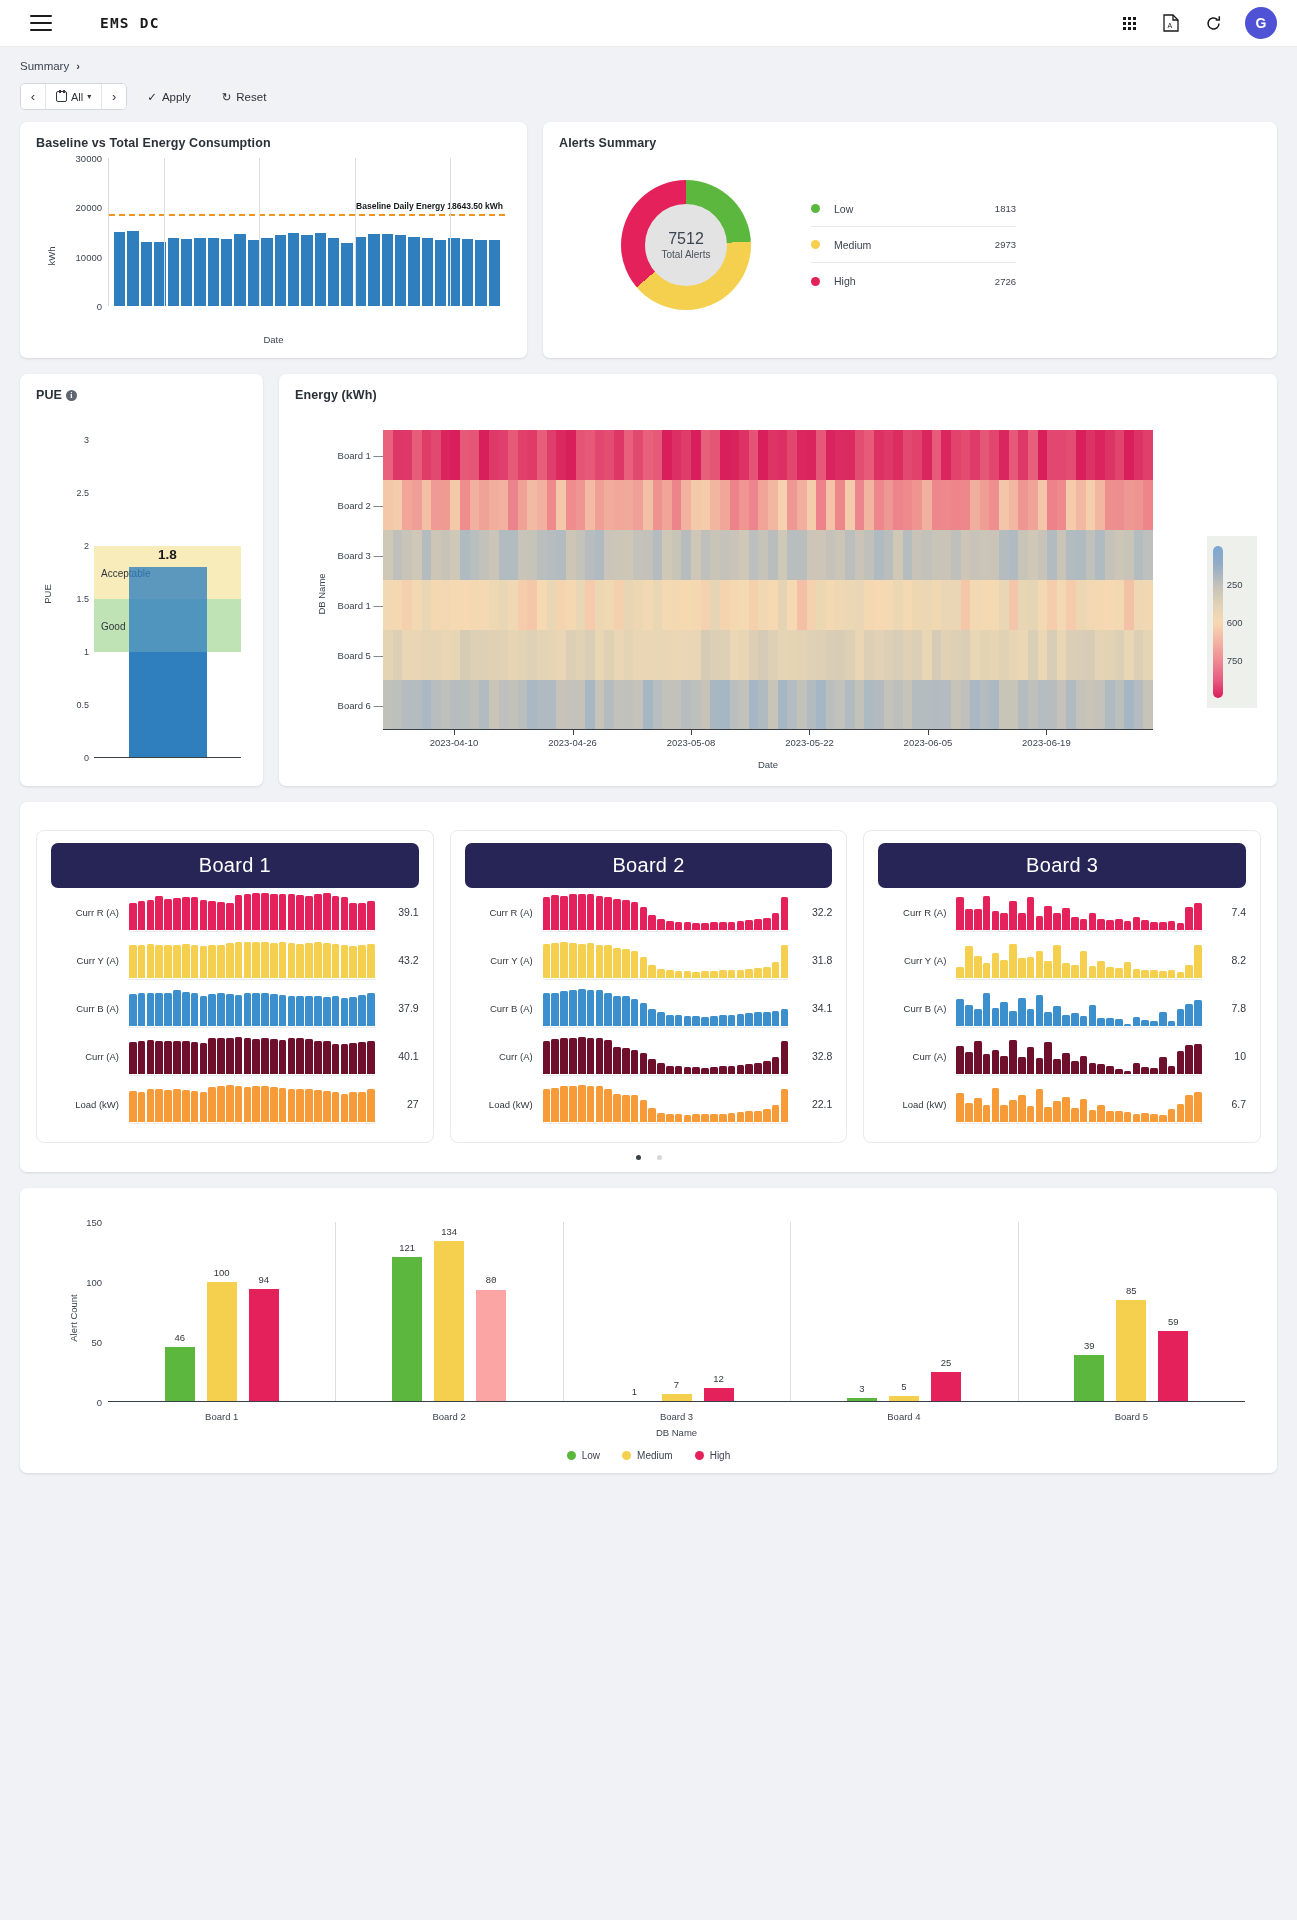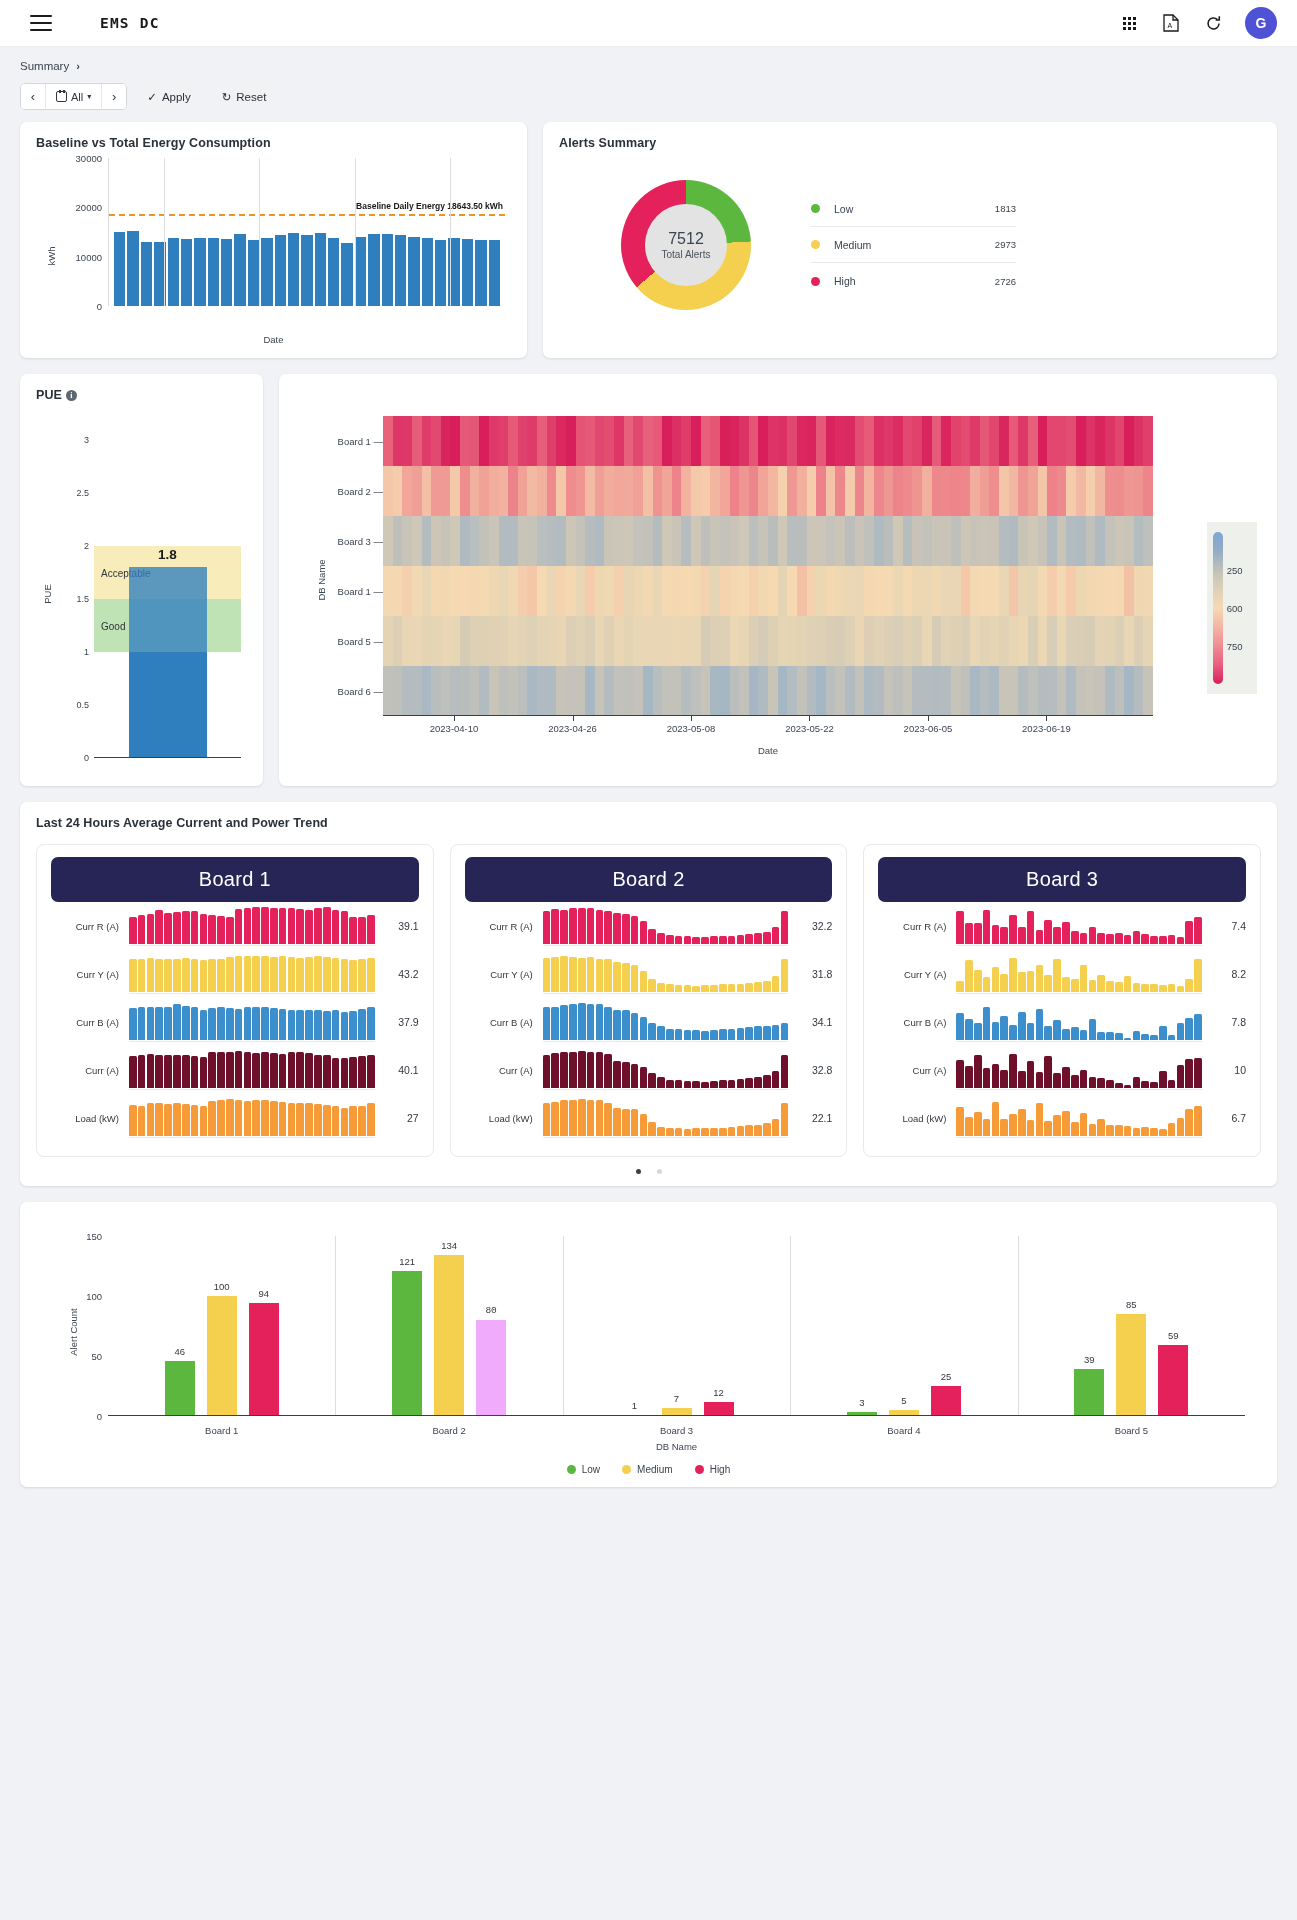--- a/index.html
+++ b/index.html
@@ -406,20 +406,21 @@
             </div>
             <div class="pue-bar" style="height: 106px; background: rgb(47, 127, 191);"></div>
             <div class="pue-bar-over" style="bottom: 106px; height: 84.8px;"></div>
             <div class="pue-value" style="bottom: 195.8px;">1.8</div>
             <div class="pue-base"></div>
           </div>
       </div>
     </div>
 
     <div class="card c4">
+      <div class="card-title">Energy (kWh)</div>
       <div class="hm-plot">
         <div class="hm-ylab">DB Name</div>
         <div class="hm-ylabels" id="hmyl">
             <div style="top: 8.33333%;">Board 1 —</div>
             <div style="top: 25%;">Board 2 —</div>
             <div style="top: 41.6667%;">Board 3 —</div>
             <div style="top: 58.3333%;">Board 1 —</div>
             <div style="top: 75%;">Board 5 —</div>
             <div style="top: 91.6667%;">Board 6 —</div>
           </div>
@@ -940,21 +941,20 @@
               <div style="top: 76px;">600</div>
               <div style="top: 114px;">750</div>
             </div>
         </div>
       </div>
     </div>
   </div>
 
   <div class="row">
     <div class="card c5">
-      <div class="card-title">Last 24 Hours Average Current and Power Trend</div>
       <div class="boards" id="boards">
           <div class="board">
             <div class="board-head">Board 1</div>
             <div class="metric">
               <div class="metric-label">Curr R (A)</div>
               <div class="spark">
                 <i style="height: 72%; background: rgb(228, 33, 91);"></i>
                 <i style="height: 76%; background: rgb(228, 33, 91);"></i>
                 <i style="height: 80%; background: rgb(228, 33, 91);"></i>
                 <i style="height: 90%; background: rgb(228, 33, 91);"></i>
@@ -1498,21 +1498,21 @@
                 <div class="lab">94</div>
               </div>
             </div>
             <div class="g-grp">
               <div class="g-bar" style="height: 145.2px; background: rgb(92, 183, 62);">
                 <div class="lab">121</div>
               </div>
               <div class="g-bar" style="height: 160.8px; background: rgb(245, 207, 78);">
                 <div class="lab">134</div>
               </div>
-              <div class="g-bar" style="height: 96px; background: #f0abfc; font-family: Liberation Mono, monospace;">
+              <div class="g-bar" style="height: 112px; background: #fca5a5; font-family: Liberation Mono, monospace;">
                 <div class="lab">80</div>
               </div>
             </div>
             <div class="g-grp">
               <div class="g-bar" style="height: 1.2px; background: rgb(92, 183, 62);">
                 <div class="lab">1</div>
               </div>
               <div class="g-bar" style="height: 8.4px; background: rgb(245, 207, 78);">
                 <div class="lab">7</div>
               </div>

